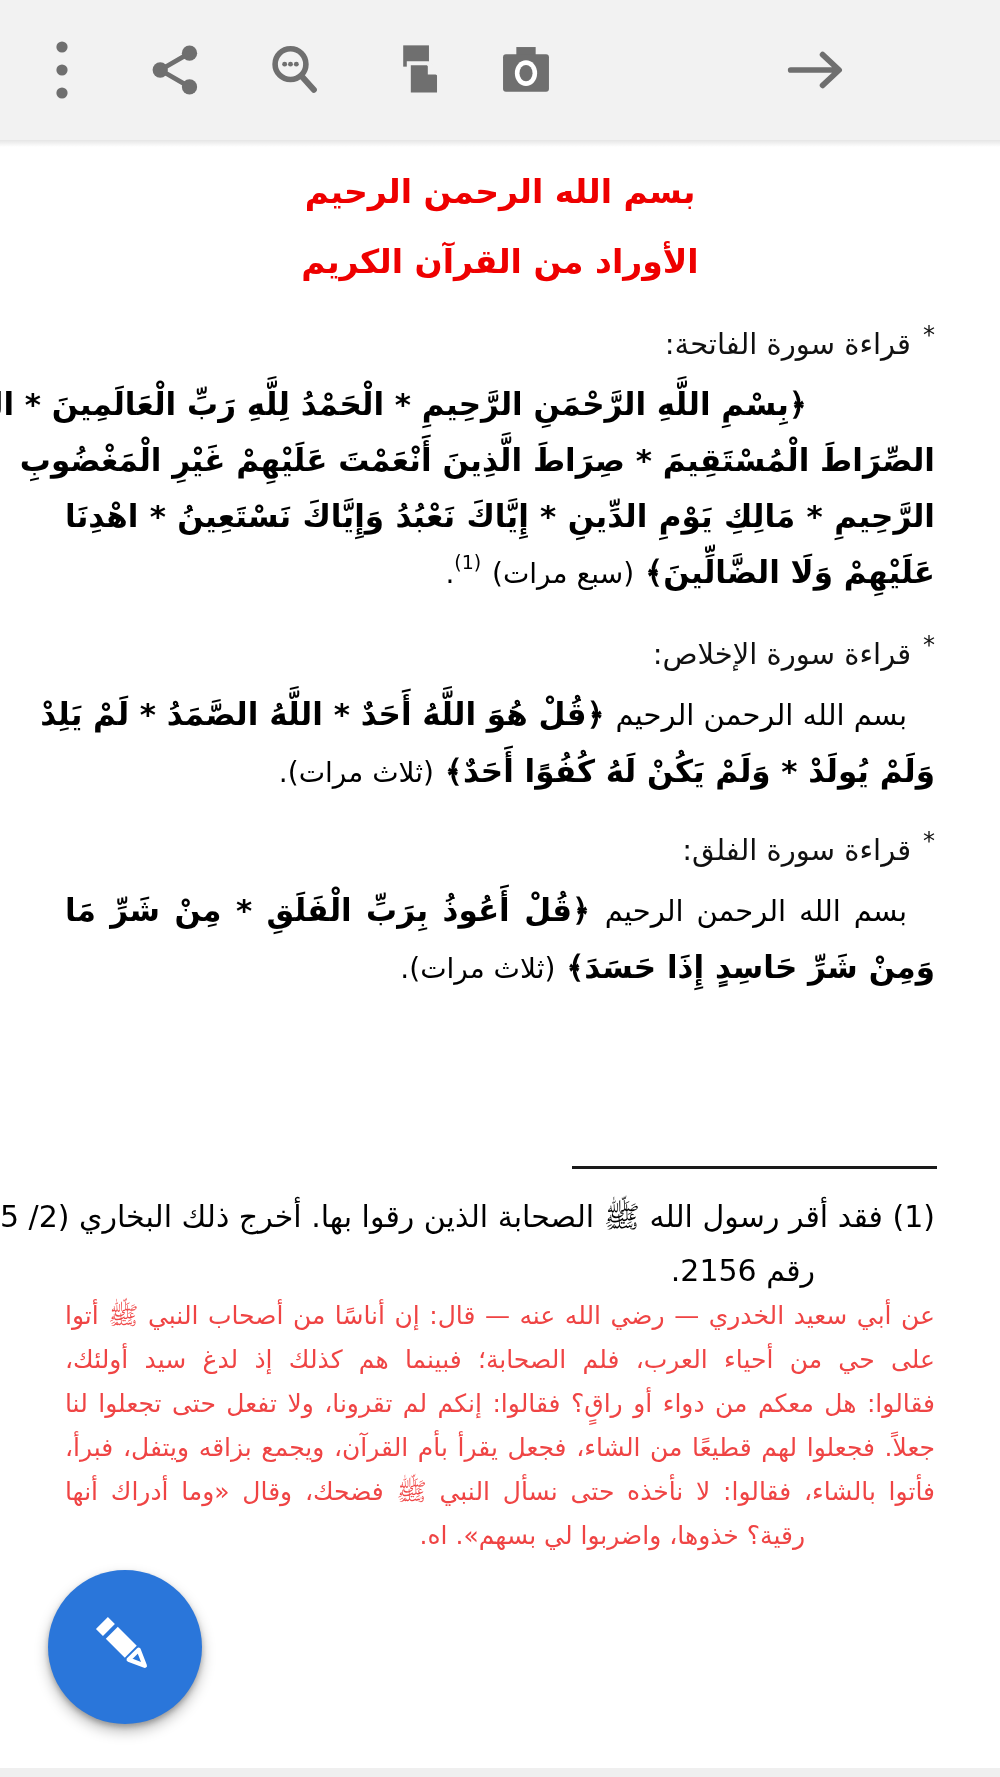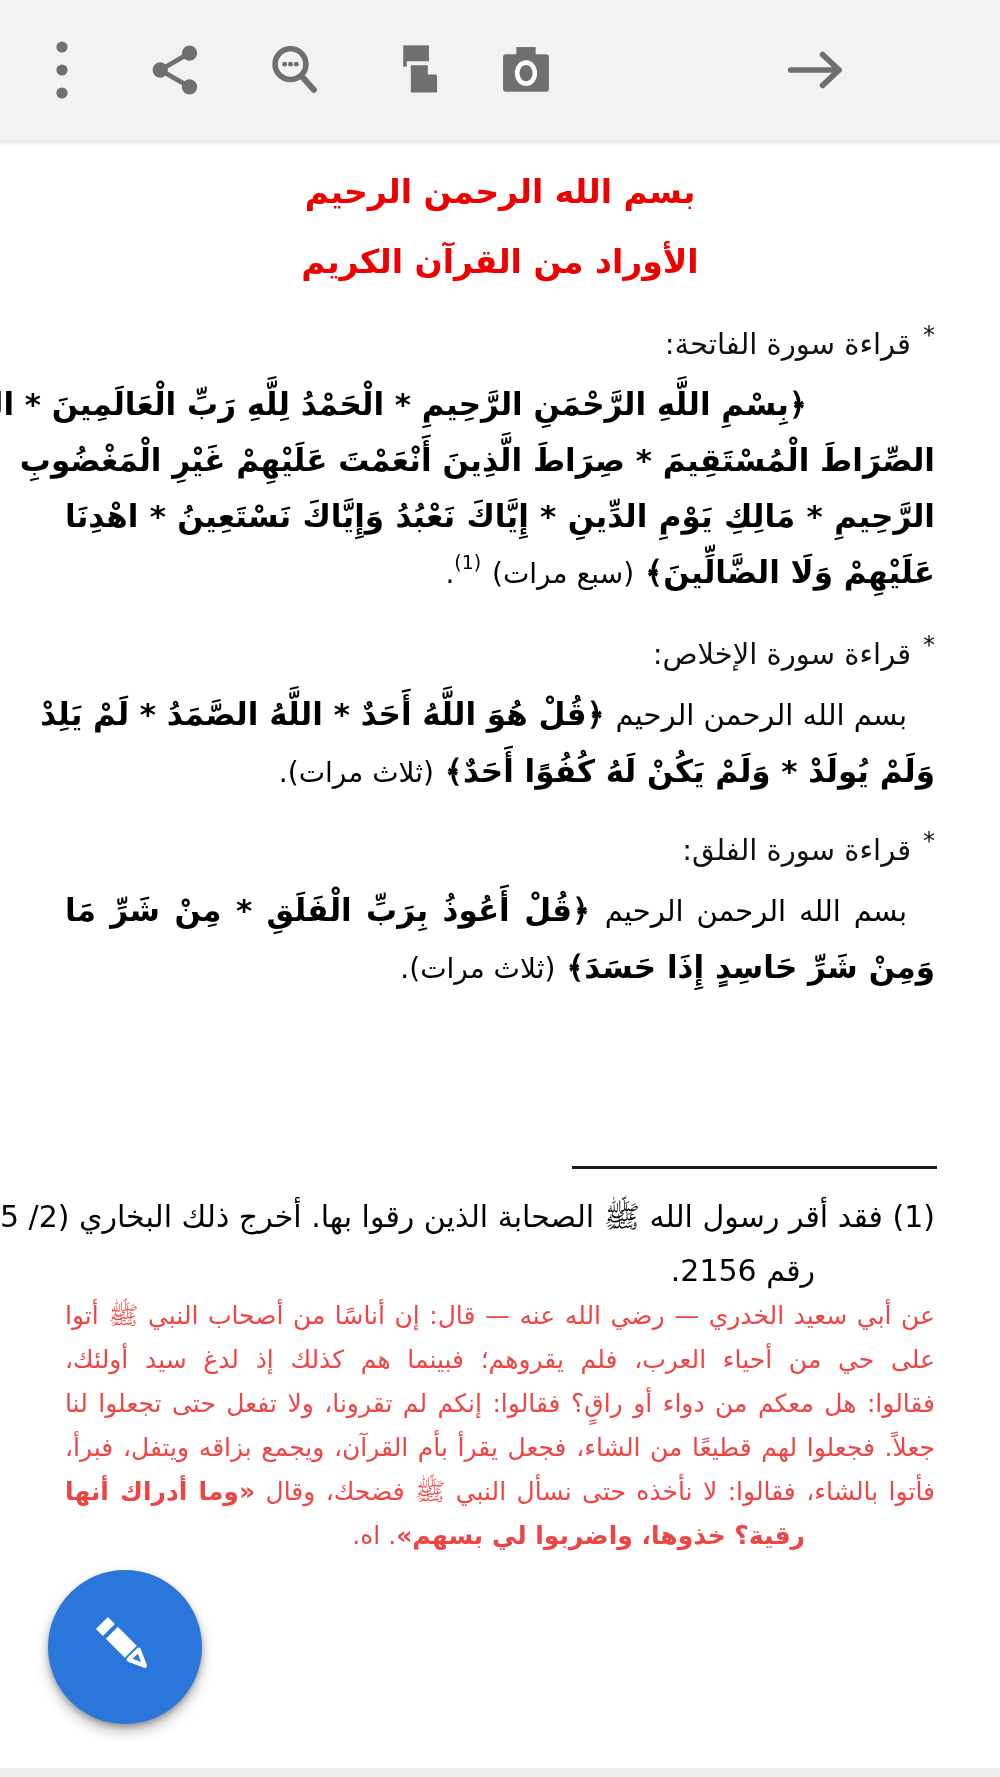--- a/index.html
+++ b/index.html
@@ -37,21 +37,21 @@
   sup.ref{font-weight:normal;font-size:19px;vertical-align:14px;line-height:0;}
   
   .fn-divider{position:absolute;height:3px;background:#1a1a1a;}
   .fnpara{position:absolute;left:65px;width:870px;direction:rtl;}
   .fnline{font-size:30px;line-height:54px;color:#000;
     text-align:justify;text-align-last:justify;white-space:nowrap;}
   .fnline.last{text-align:left;text-align-last:right;padding-right:120px;}
   .hadith .hline{font-size:25px;line-height:44px;color:#ef4444;
     text-align:justify;text-align-last:justify;white-space:nowrap;}
   .hadith .hline.last{text-align:right;text-align-last:right;padding-right:130px;}
-  .hadith .b{font-weight:bold;}
+  .hadith .b{font-weight:normal;}
   
   .fab{position:absolute;left:48px;top:1570px;width:154px;height:154px;border-radius:50%;
     border:none;background:#2a76da;cursor:pointer;z-index:6;
     box-shadow:0 7px 14px rgba(0,0,0,0.28),0 3px 5px rgba(0,0,0,0.22);
     display:flex;align-items:center;justify-content:center;}
   
   .bottom-strip{position:absolute;left:0;bottom:0;width:1000px;height:9px;background:#efefef;}
 </style>
 </head>
 <body>
@@ -164,21 +164,21 @@
 
   <div class="fn-divider" style="top:1026px;left:572px;width:365px;"></div>
 
   <div class="fnpara" style="top:1050px;" lang="ar">
     <div class="fnline">(1) فقد أقر رسول الله ﷺ الصحابة الذين رقوا بها. أخرج ذلك البخاري (2/ 795)</div>
     <div class="fnline last">رقم 2156.</div>
   </div>
 
   <div class="fnpara hadith" style="top:1154px;" lang="ar">
     <div class="hline">عن أبي سعيد الخدري — رضي الله عنه — قال: إن أناسًا من أصحاب النبي ﷺ أتوا</div>
-    <div class="hline">على حي من أحياء العرب، فلم يقروهم؛ فبينما هم كذلك إذ لدغ سيد أولئك،</div>
+    <div class="hline">على حي من أحياء العرب، فلم الصحابة؛ فبينما هم كذلك إذ لدغ سيد أولئك،</div>
     <div class="hline">فقالوا: هل معكم من دواء أو راقٍ؟ فقالوا: إنكم لم تقرونا، ولا تفعل حتى تجعلوا لنا</div>
     <div class="hline">جعلاً. فجعلوا لهم قطيعًا من الشاء، فجعل يقرأ بأم القرآن، ويجمع بزاقه ويتفل، فبرأ،</div>
     <div class="hline">
       <span>فأتوا بالشاء، فقالوا: لا نأخذه حتى نسأل النبي ﷺ فضحك، وقال</span>
       <span class="b">«وما أدراك أنها</span>
     </div>
     <div class="hline last">
       <span class="b">رقية؟ خذوها، واضربوا لي بسهم»</span><span>. اه.</span>
     </div>
   </div>

